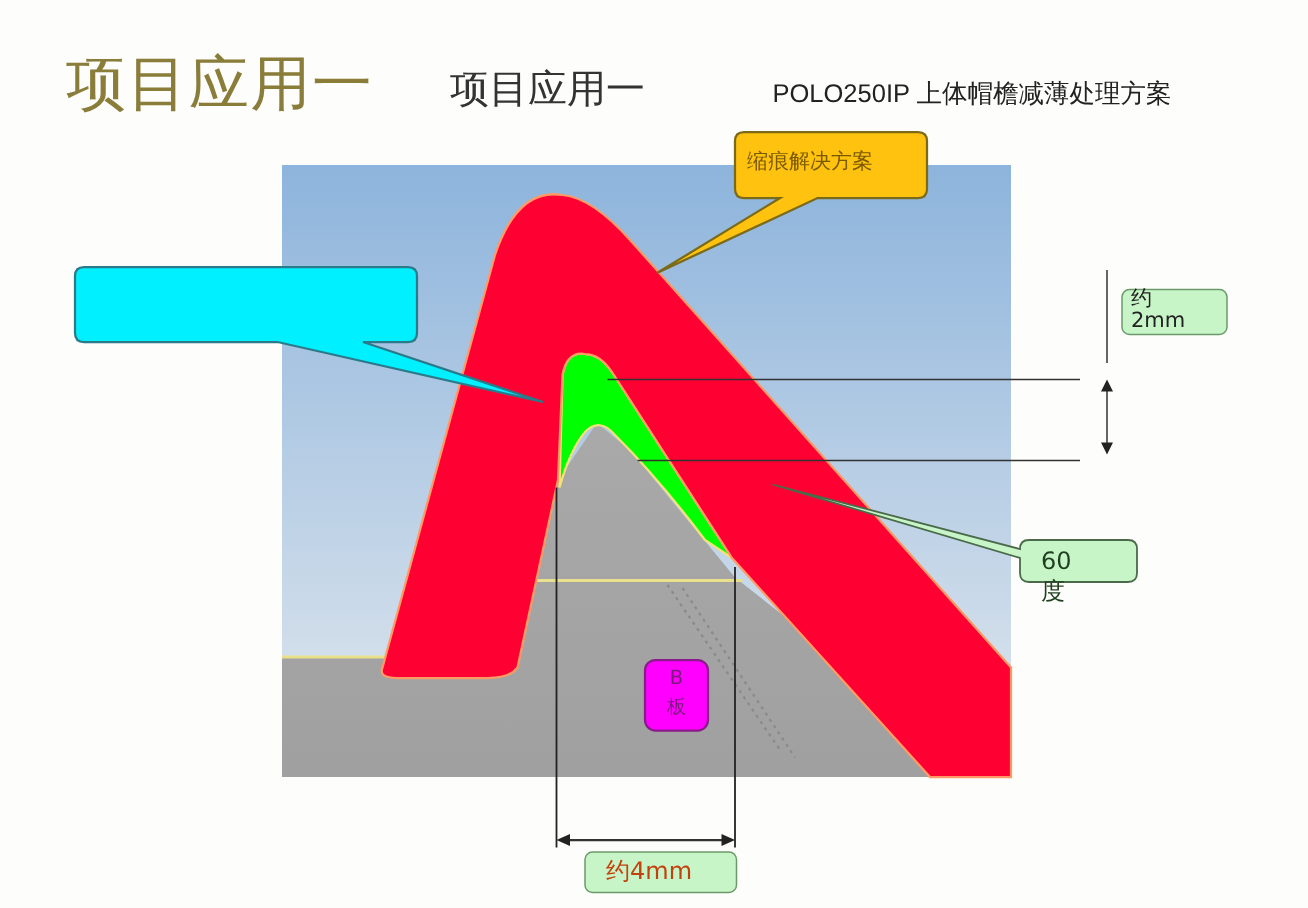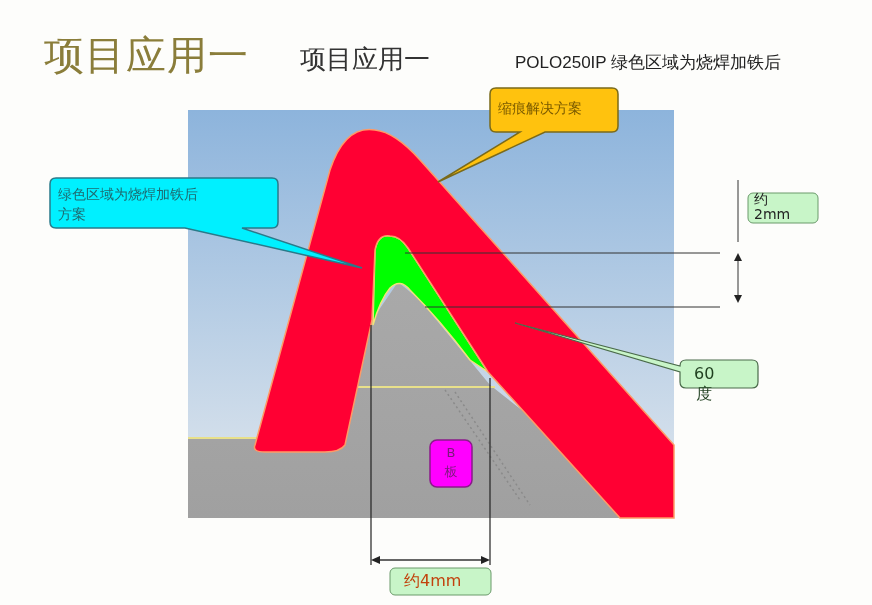--- a/index.html
+++ b/index.html
@@ -25,31 +25,31 @@
     font-family: "Liberation Sans", sans-serif;
   }
   svg.diagram { position: absolute; left: 0; top: 0; }
   .callout-text {
     position: absolute; white-space: pre-line;
     font-size: 14px; line-height: 20px;
   }
   .c-yellow { left: 498px; top: 98px; color: #7a5a00; }
   .c-cyan { left: 58px; top: 184px; color: #1e6a70; width: 215px; }
   .c-2mm { left: 754px; top: 192px; color: #222; font-size: 14px; line-height: 15px; }
-  .c-60 { left: 694px; top: 364px; color: #1f3f1f; font-size: 16px; text-align: center; }
+  .c-60 { left: 694px; top: 364px; color: #1f3f1f; font-size: 16px; }
   .c-4mm { left: 404px; top: 571px; color: #c2410c; font-size: 16px; }
   .c-b { left: 440px; top: 443px; color: #7a1a7a; font-size: 13px; line-height: 19px; text-align: center; width: 22px; }
 </style>
 </head>
 <body>
 
 <div class="slide">
   <div class="title-main">项目应用一</div>
   <div class="title-sub">项目应用一</div>
-  <div class="title-note">POLO250IP 绿色区域为烧焊加铁后</div>
+  <div class="title-note">POLO250IP 上体帽檐减薄处理方案</div>
 
   <svg class="diagram" width="872" height="605" viewBox="0 0 872 605">
     <defs>
       <linearGradient id="sky" x1="0" y1="0" x2="0" y2="1">
         <stop offset="0" stop-color="#8db4dc"></stop>
         <stop offset="1" stop-color="#e2e8ee"></stop>
       </linearGradient>
       <linearGradient id="gray" x1="0" y1="0" x2="0" y2="1">
         <stop offset="0" stop-color="#a9a9a9"></stop>
         <stop offset="1" stop-color="#a0a0a0"></stop>
@@ -92,21 +92,19 @@
     <line x1="490" y1="378" x2="490" y2="565" stroke="#222" stroke-width="1.2"></line>
     <line x1="376" y1="560" x2="485" y2="560" stroke="#333" stroke-width="1.5"></line>
     <polygon points="371,560 380,556 380,564" fill="#222"></polygon>
     <polygon points="490,560 481,556 481,564" fill="#222"></polygon>
     <rect x="390" y="568" width="101" height="27" rx="5" fill="#c8f5c8" stroke="#6a9a6a" stroke-width="1"></rect>
 
     <rect x="430" y="440" width="42" height="47" rx="7" fill="#ff00ff" stroke="#8a1a8a" stroke-width="1.5"></rect>
   </svg>
 
   <div class="callout-text c-yellow">缩痕解决方案</div>
-  <div class="callout-text c-cyan">绿色区域为烧焊加铁后
-方案</div>
   <div class="callout-text c-2mm">约
 2mm</div>
   <div class="callout-text c-60">60度</div>
   <div class="callout-text c-4mm">约4mm</div>
   <div class="callout-text c-b">B
 板</div>
 </div>
 
 </body></html>

